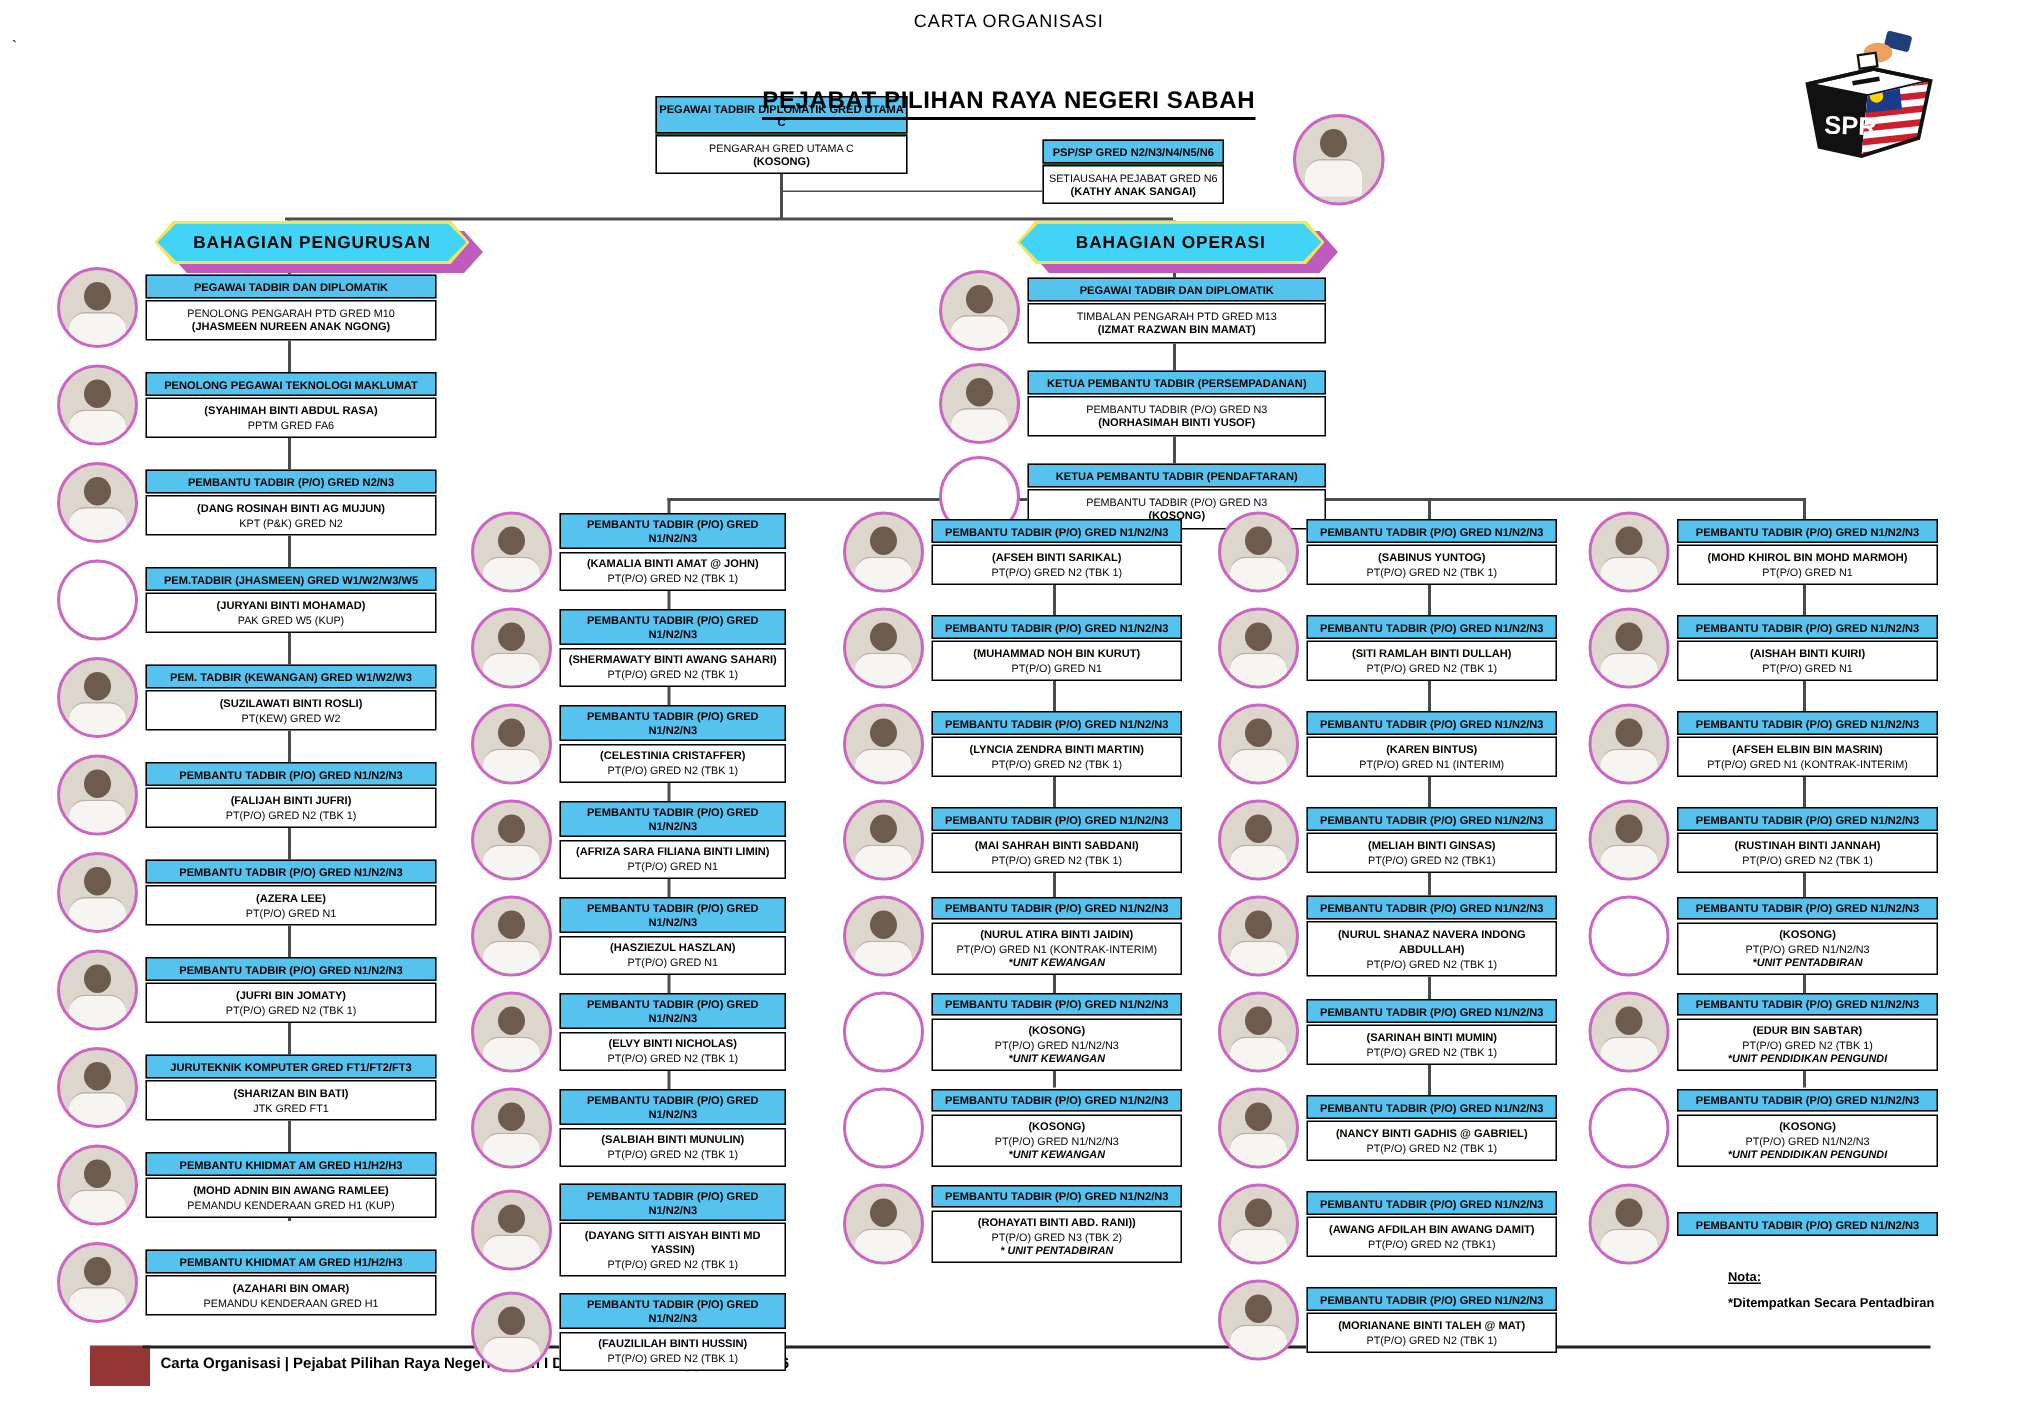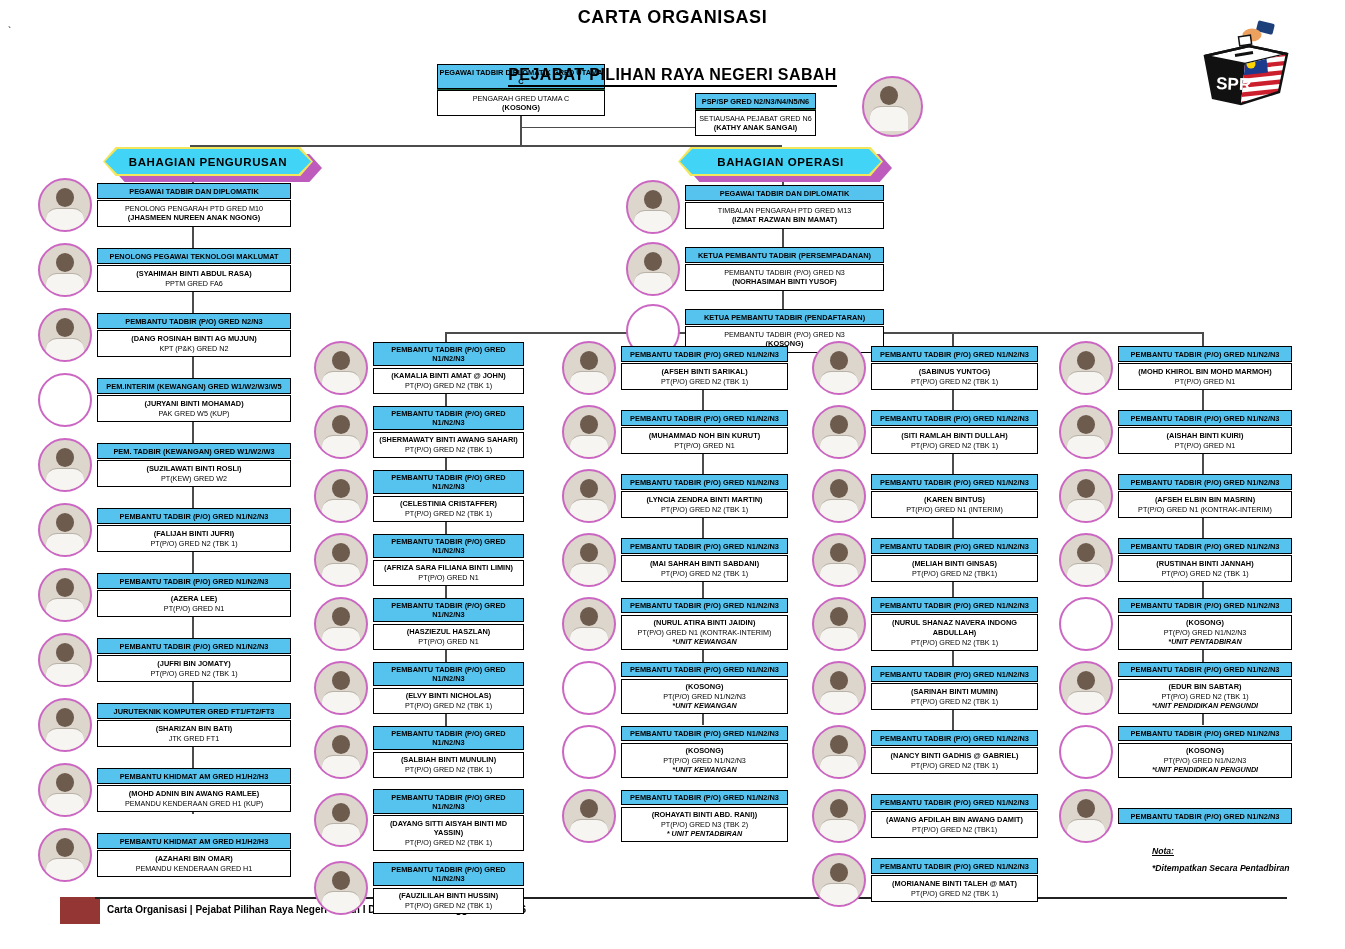--- a/index.html
+++ b/index.html
@@ -1,21 +1,21 @@
 <!DOCTYPE html>
 <html><head>
 <meta charset="utf-8">
 <style>
   html,body{margin:0;padding:0;}
   body{width:1345px;height:949px;position:relative;background:#fff;
        font-family:"Liberation Sans",sans-serif;overflow:hidden;color:#000;}
 
   
   .title{position:absolute;top:7px;left:0;right:0;text-align:center;z-index:3;}
-  .title .t1{font-size:18px;font-weight:700;letter-spacing:.6px;}
+  .title .t1{font-size:12px;font-weight:400;letter-spacing:.6px;}
   .title .t2{font-size:16px;font-weight:700;letter-spacing:.4px;display:inline-block;
              border-bottom:2.5px solid #000;padding-bottom:1px;margin-top:20px;}
   .tick{position:absolute;left:8px;top:26px;font-size:10px;}
 
   
   .col{position:absolute;display:flex;flex-direction:column;z-index:2;justify-content:center;}
   .entry{display:flex;align-items:center;gap:5px;}
   .avatar{width:50px;height:50px;border-radius:50%;border:2px solid #cb66c3;
           background:#fff;position:relative;overflow:hidden;flex:none;}
   .avatar.ph{background:#ddd6cd;}
@@ -45,21 +45,21 @@
   .bh .face{position:absolute;inset:2px;background:#41d4f6;
       clip-path:polygon(6% 0,94% 0,100% 50%,94% 100%,6% 100%,0 50%);
       display:flex;align-items:center;justify-content:center;
       font-weight:700;font-size:11.5px;letter-spacing:.6px;}
 
   
   .line{position:absolute;background:#4c4c4c;z-index:0;}
 
   
   #note{position:absolute;left:1152px;top:846px;font-size:8.6px;font-weight:700;
-        font-style:italic;z-index:2;}
+        z-index:2;}
   #note .nt{text-decoration:underline;margin-bottom:7px;}
   #footer-line{position:absolute;left:95px;top:897px;width:1192px;height:1.5px;background:#222;}
   #footer-block{position:absolute;left:60px;top:897px;width:40px;height:27px;background:#943634;}
   #footer-text{position:absolute;left:107px;top:904px;font-size:10px;font-weight:700;}
 
   .logo{position:absolute;top:14px;right:46px;width:104px;height:96px;z-index:3;}
 </style>
 </head>
 <body>
 
@@ -164,21 +164,21 @@
         <div class="bar">PEMBANTU TADBIR (P/O) GRED N2/N3</div>
         <div class="bodybox">
           <div class="ln b">(DANG ROSINAH BINTI AG MUJUN)</div>
           <div class="ln">KPT (P&amp;K) GRED N2</div>
         </div>
       </div>
     </div>
     <div class="entry">
       <div class="avatar"></div>
       <div class="box">
-        <div class="bar">PEM.INTERIM (KEWANGAN) GRED W1/W2/W3/W5</div>
+        <div class="bar">PEM.TADBIR (JHASMEEN) GRED W1/W2/W3/W5</div>
         <div class="bodybox">
           <div class="ln b">(JURYANI BINTI MOHAMAD)</div>
           <div class="ln">PAK GRED W5 (KUP)</div>
         </div>
       </div>
     </div>
     <div class="entry">
       <div class="avatar ph"></div>
       <div class="box">
         <div class="bar">PEM. TADBIR (KEWANGAN) GRED W1/W2/W3</div>

